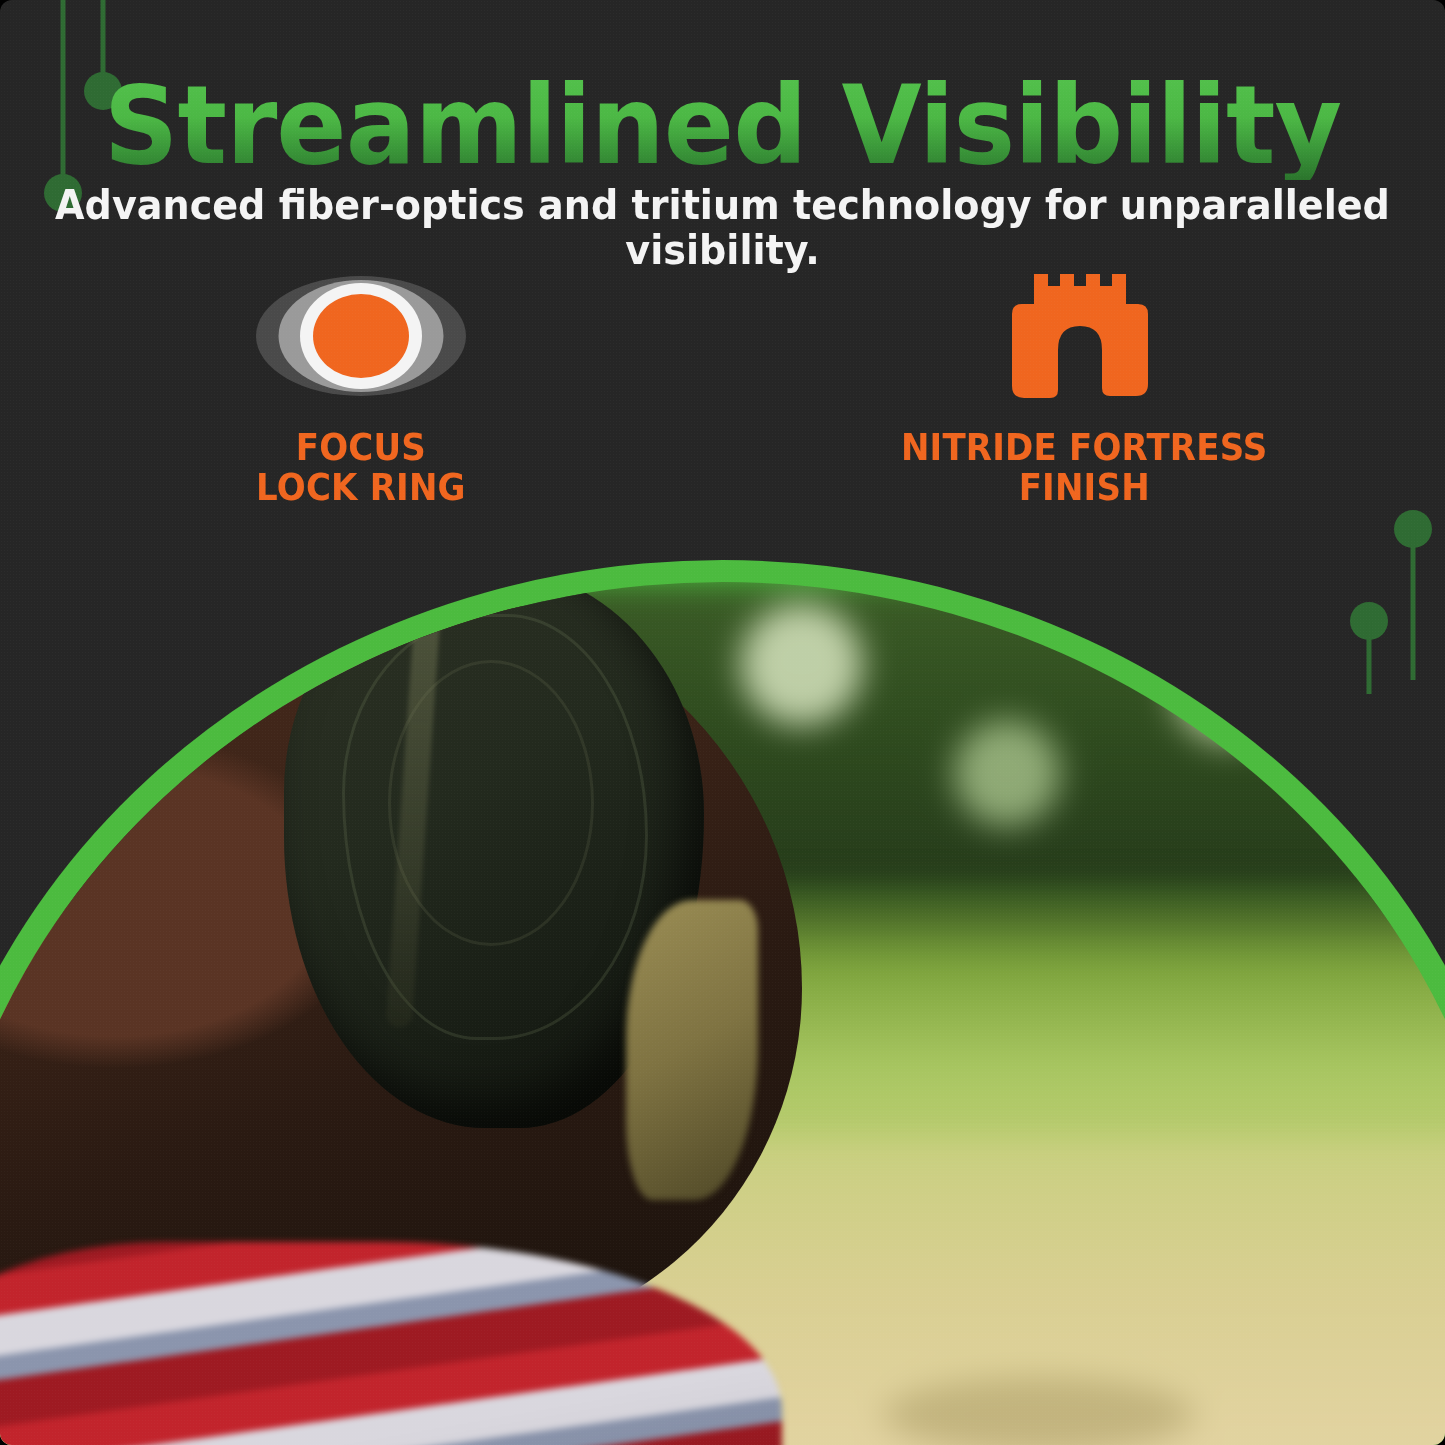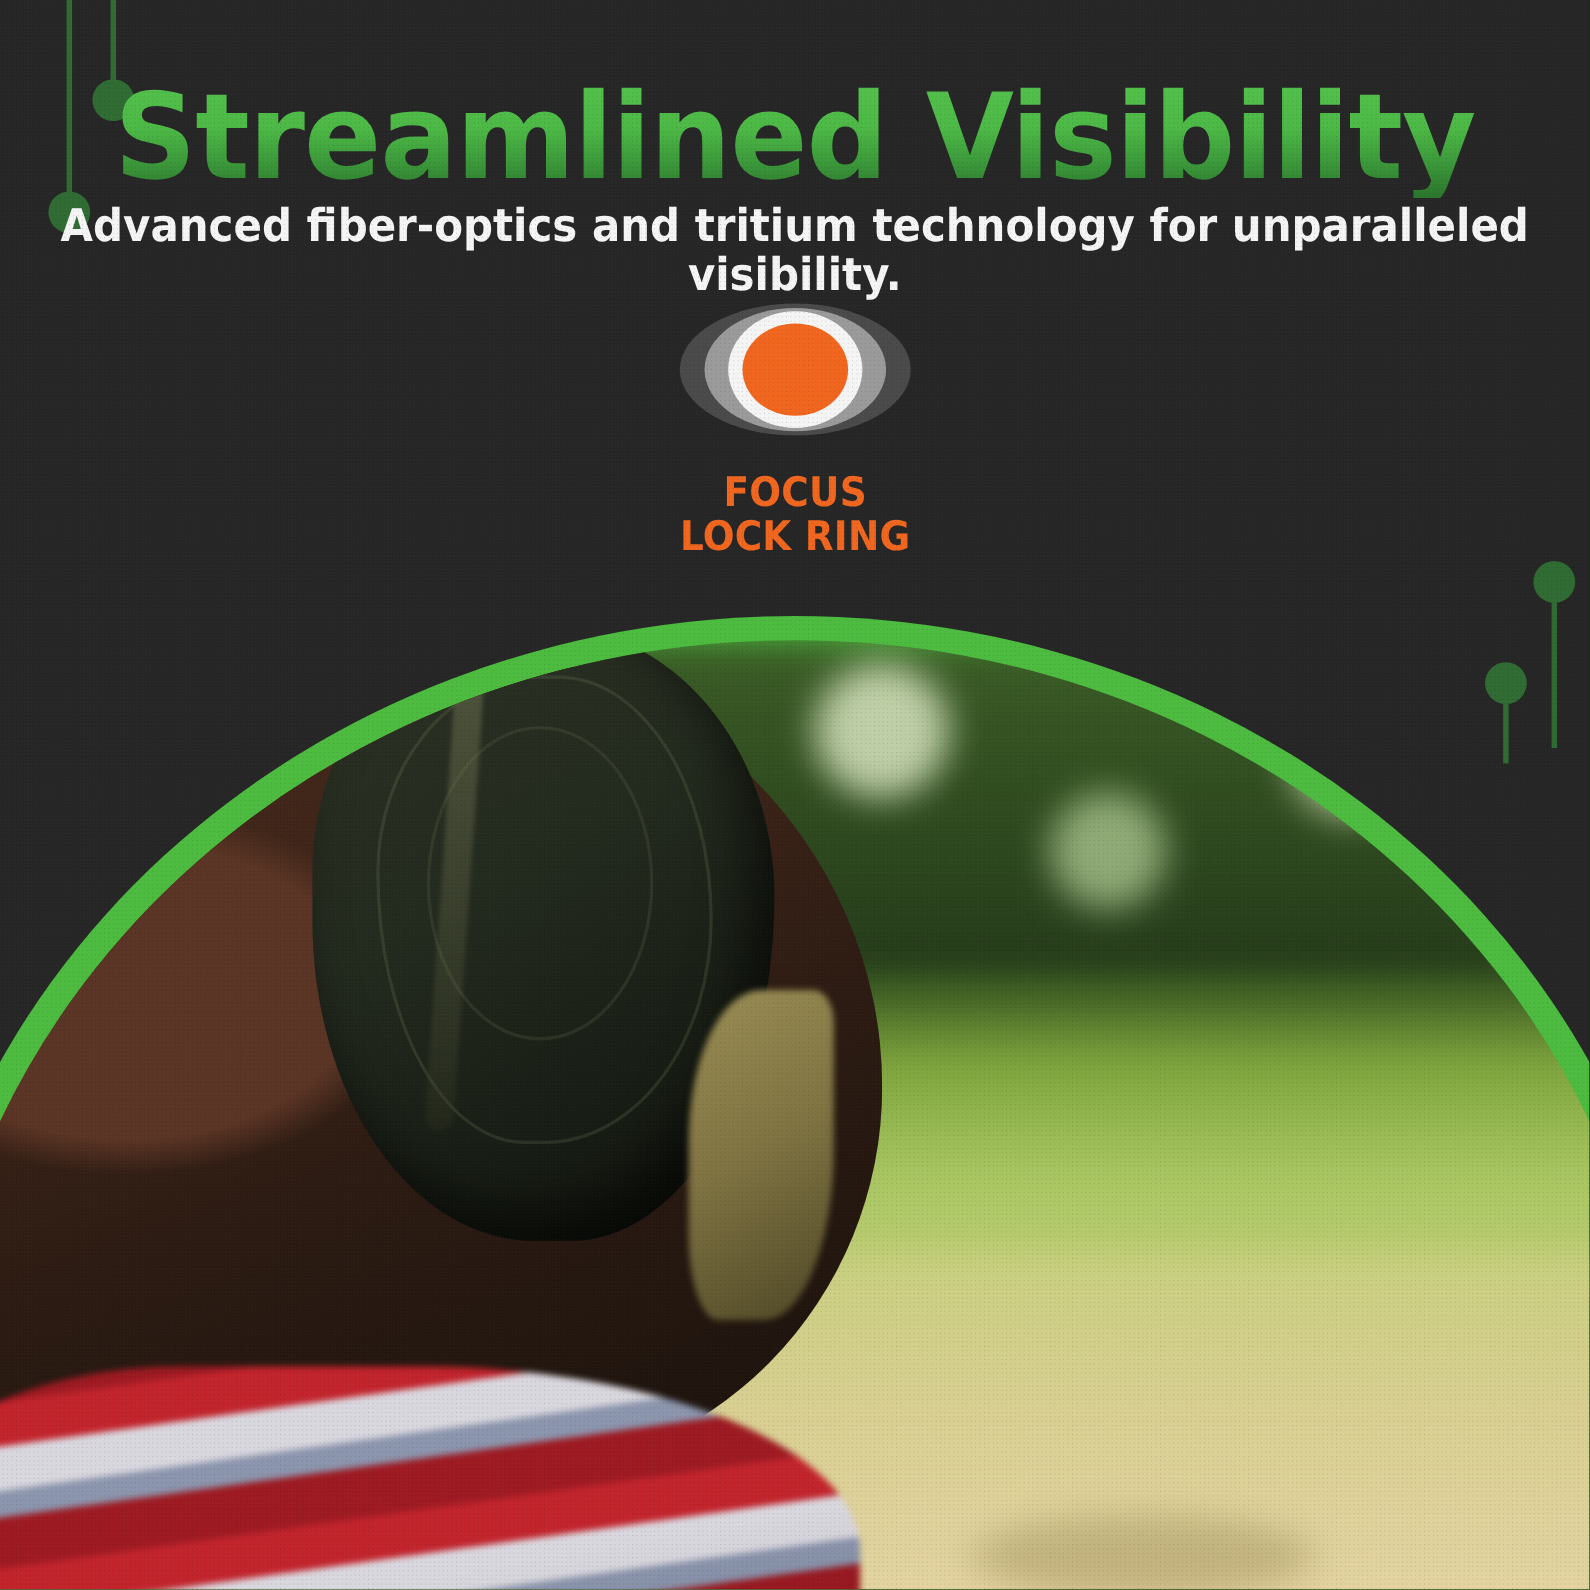--- a/index.html
+++ b/index.html
@@ -4,20 +4,21 @@
 <style>
   * { margin:0; padding:0; box-sizing:border-box; }
   html, body { width:1445px; height:1445px; overflow:hidden; background:#000; }
   body { font-family:"Liberation Sans", sans-serif; }
 
   .poster {
     position:relative;
     width:1445px; height:1445px;
     background:#262626;
     overflow:hidden;
+    border-radius:12px;
   }
 
   
   .noise {
     position:absolute; inset:0;
     opacity:.55; pointer-events:none; z-index:6;
     background-image:
       radial-gradient(rgba(255,255,255,.05) .5px, transparent .6px),
       radial-gradient(rgba(0,0,0,.35) .5px, transparent .6px);
     background-size:3px 3px, 4px 4px;
@@ -234,20 +235,31 @@
           <div class="ring r3"></div>
           <div class="ring r4"></div>
         </div>
       </div>
       <div class="feature-label">
         <span>FOCUS</span><br>
         <span>LOCK RING</span>
       </div>
     </div>
 
+    <div class="feature">
+      <div class="feature-art">
+        <svg width="168" height="124" viewBox="0 0 168 124" aria-hidden="true">
+          <path d="M34 0h14v12h12V0h14v12h12V0h14v12h12V0h14v30h12q10 0 10 10v70q0 12-12 12h-26q-8 0-8-8V76q0-24-22-24T58 76v40q0 8-8 8H24q-12 0-12-12V40q0-10 10-10h12z" fill="#f0661f"></path>
+        </svg>
+      </div>
+      <div class="feature-label">
+        <span>NITRIDE FORTRESS</span><br>
+        <span>FINISH</span>
+      </div>
+    </div>
 
 
   </div>
 
   <div class="noise"></div>
 
   <div class="dome-zone">
     <div class="arc"></div>
     <div class="photo-dome">
       <div class="photo">

